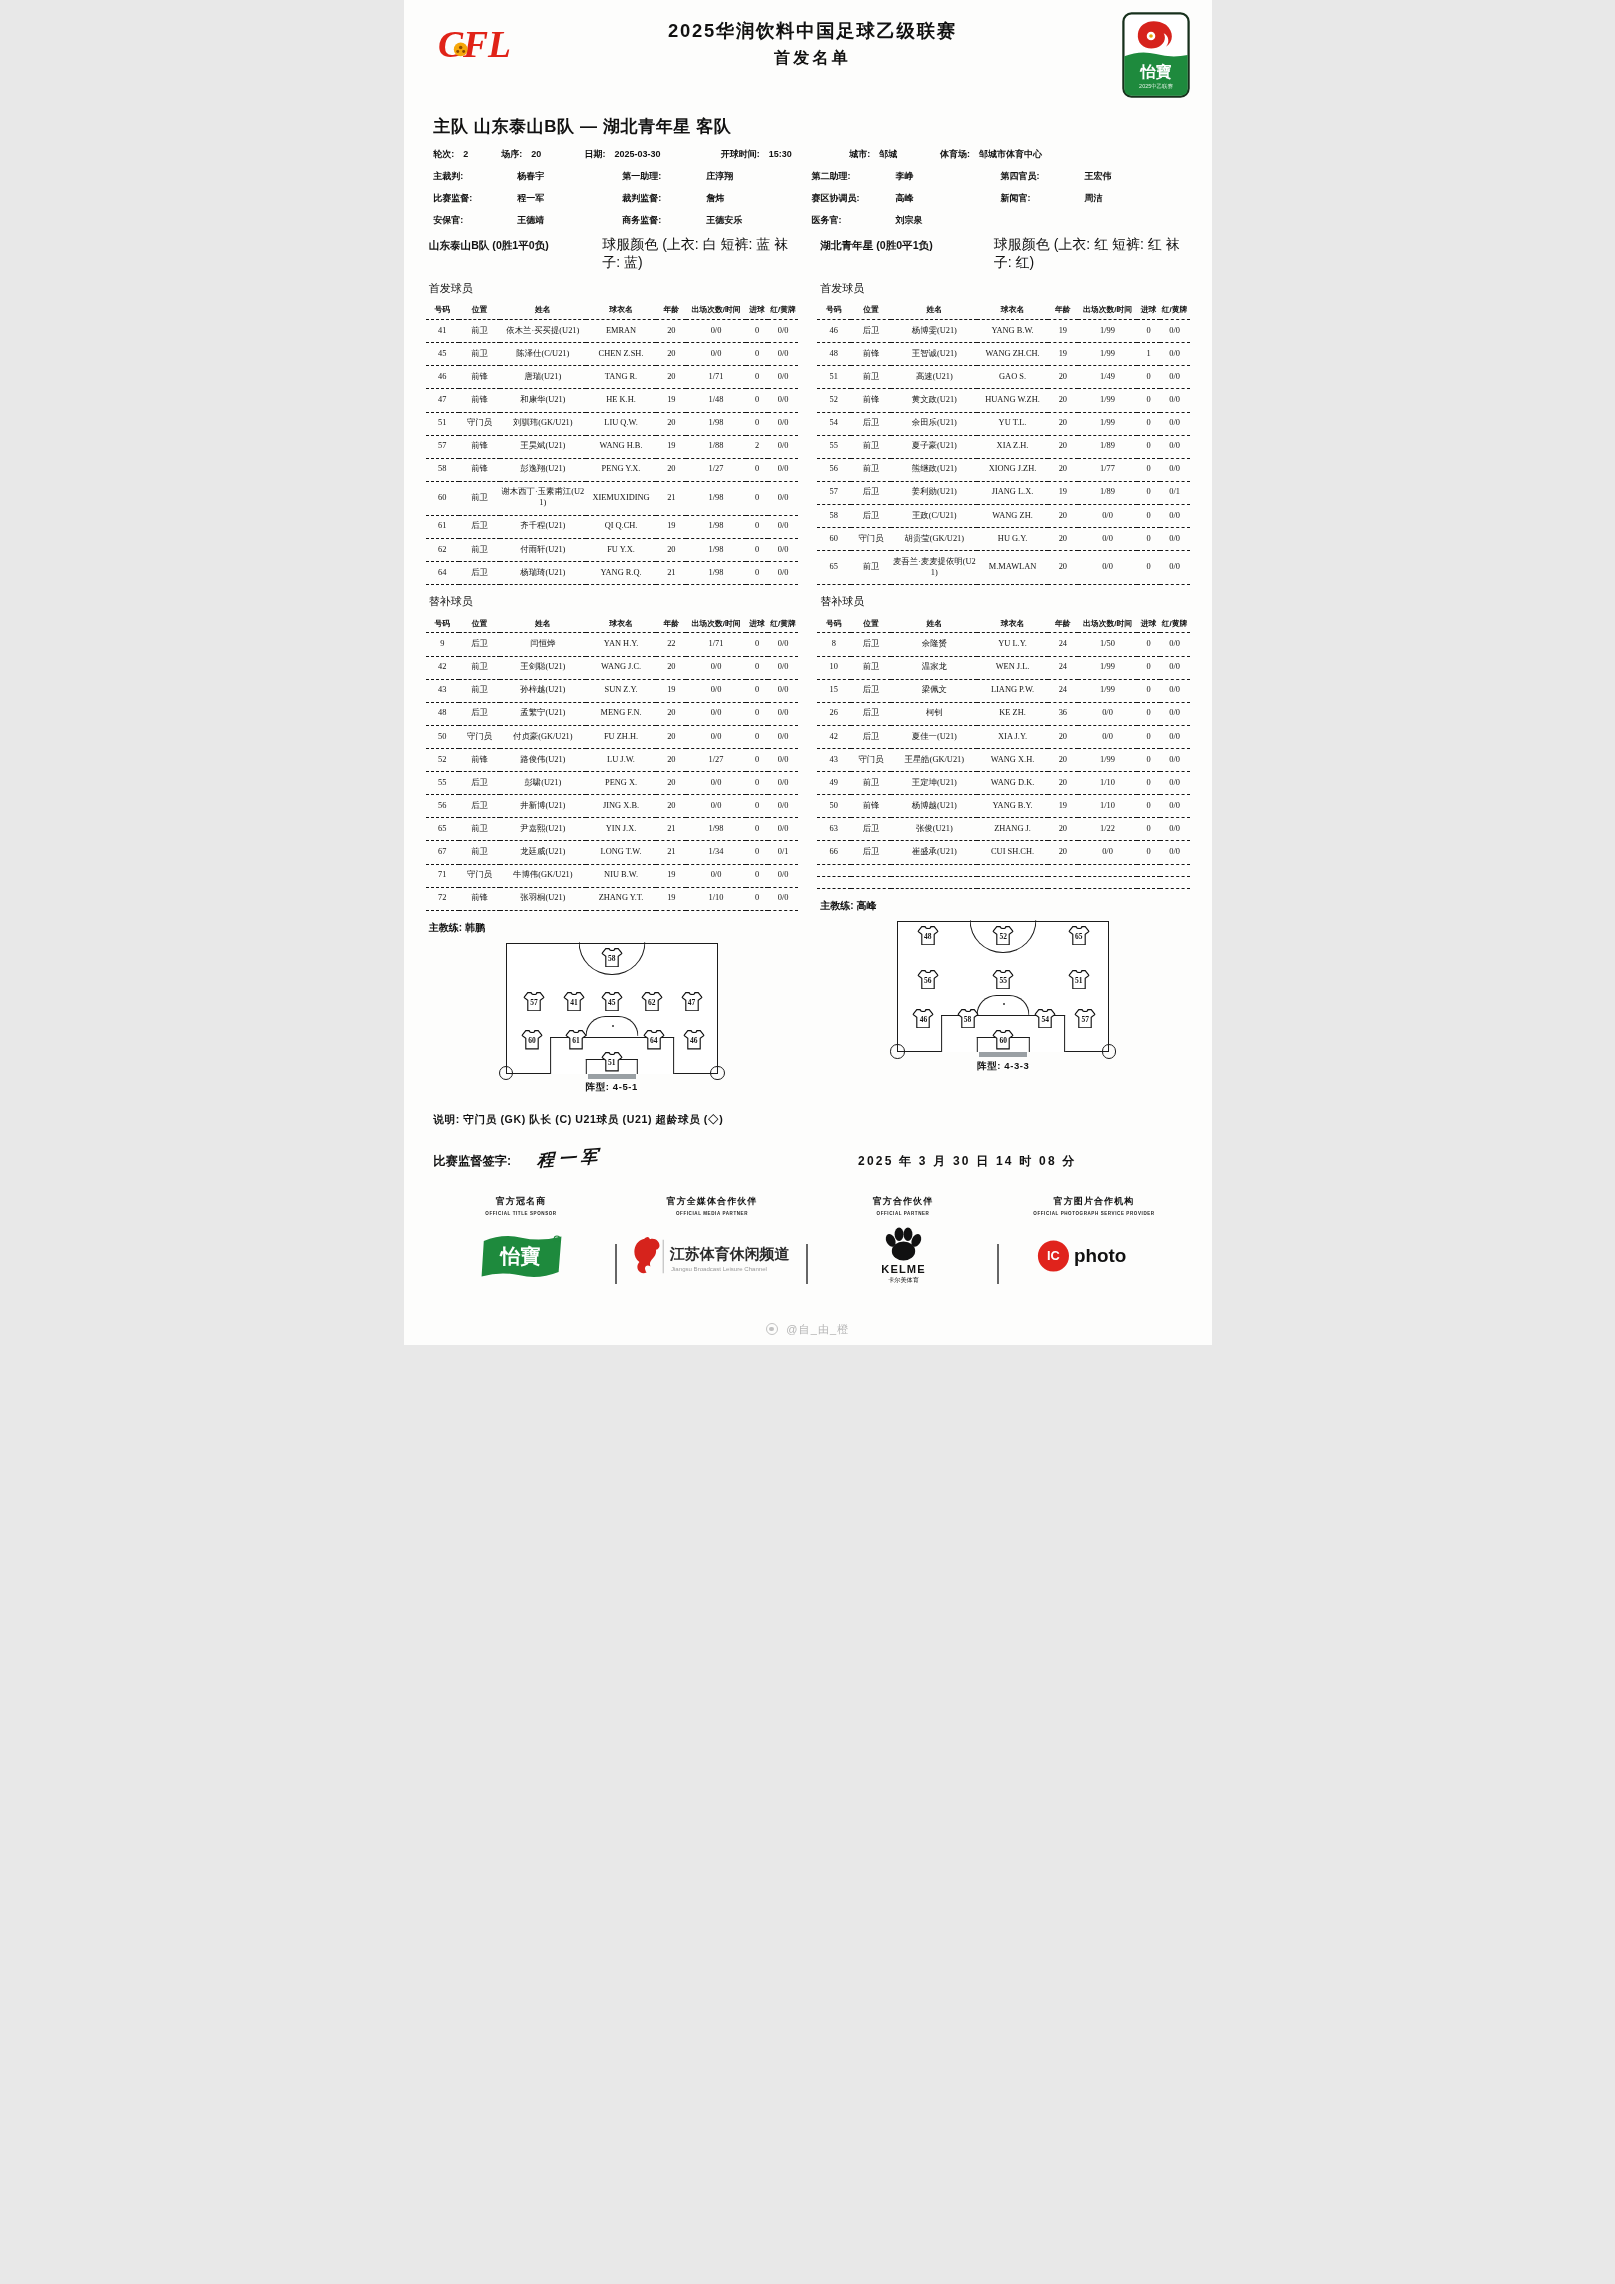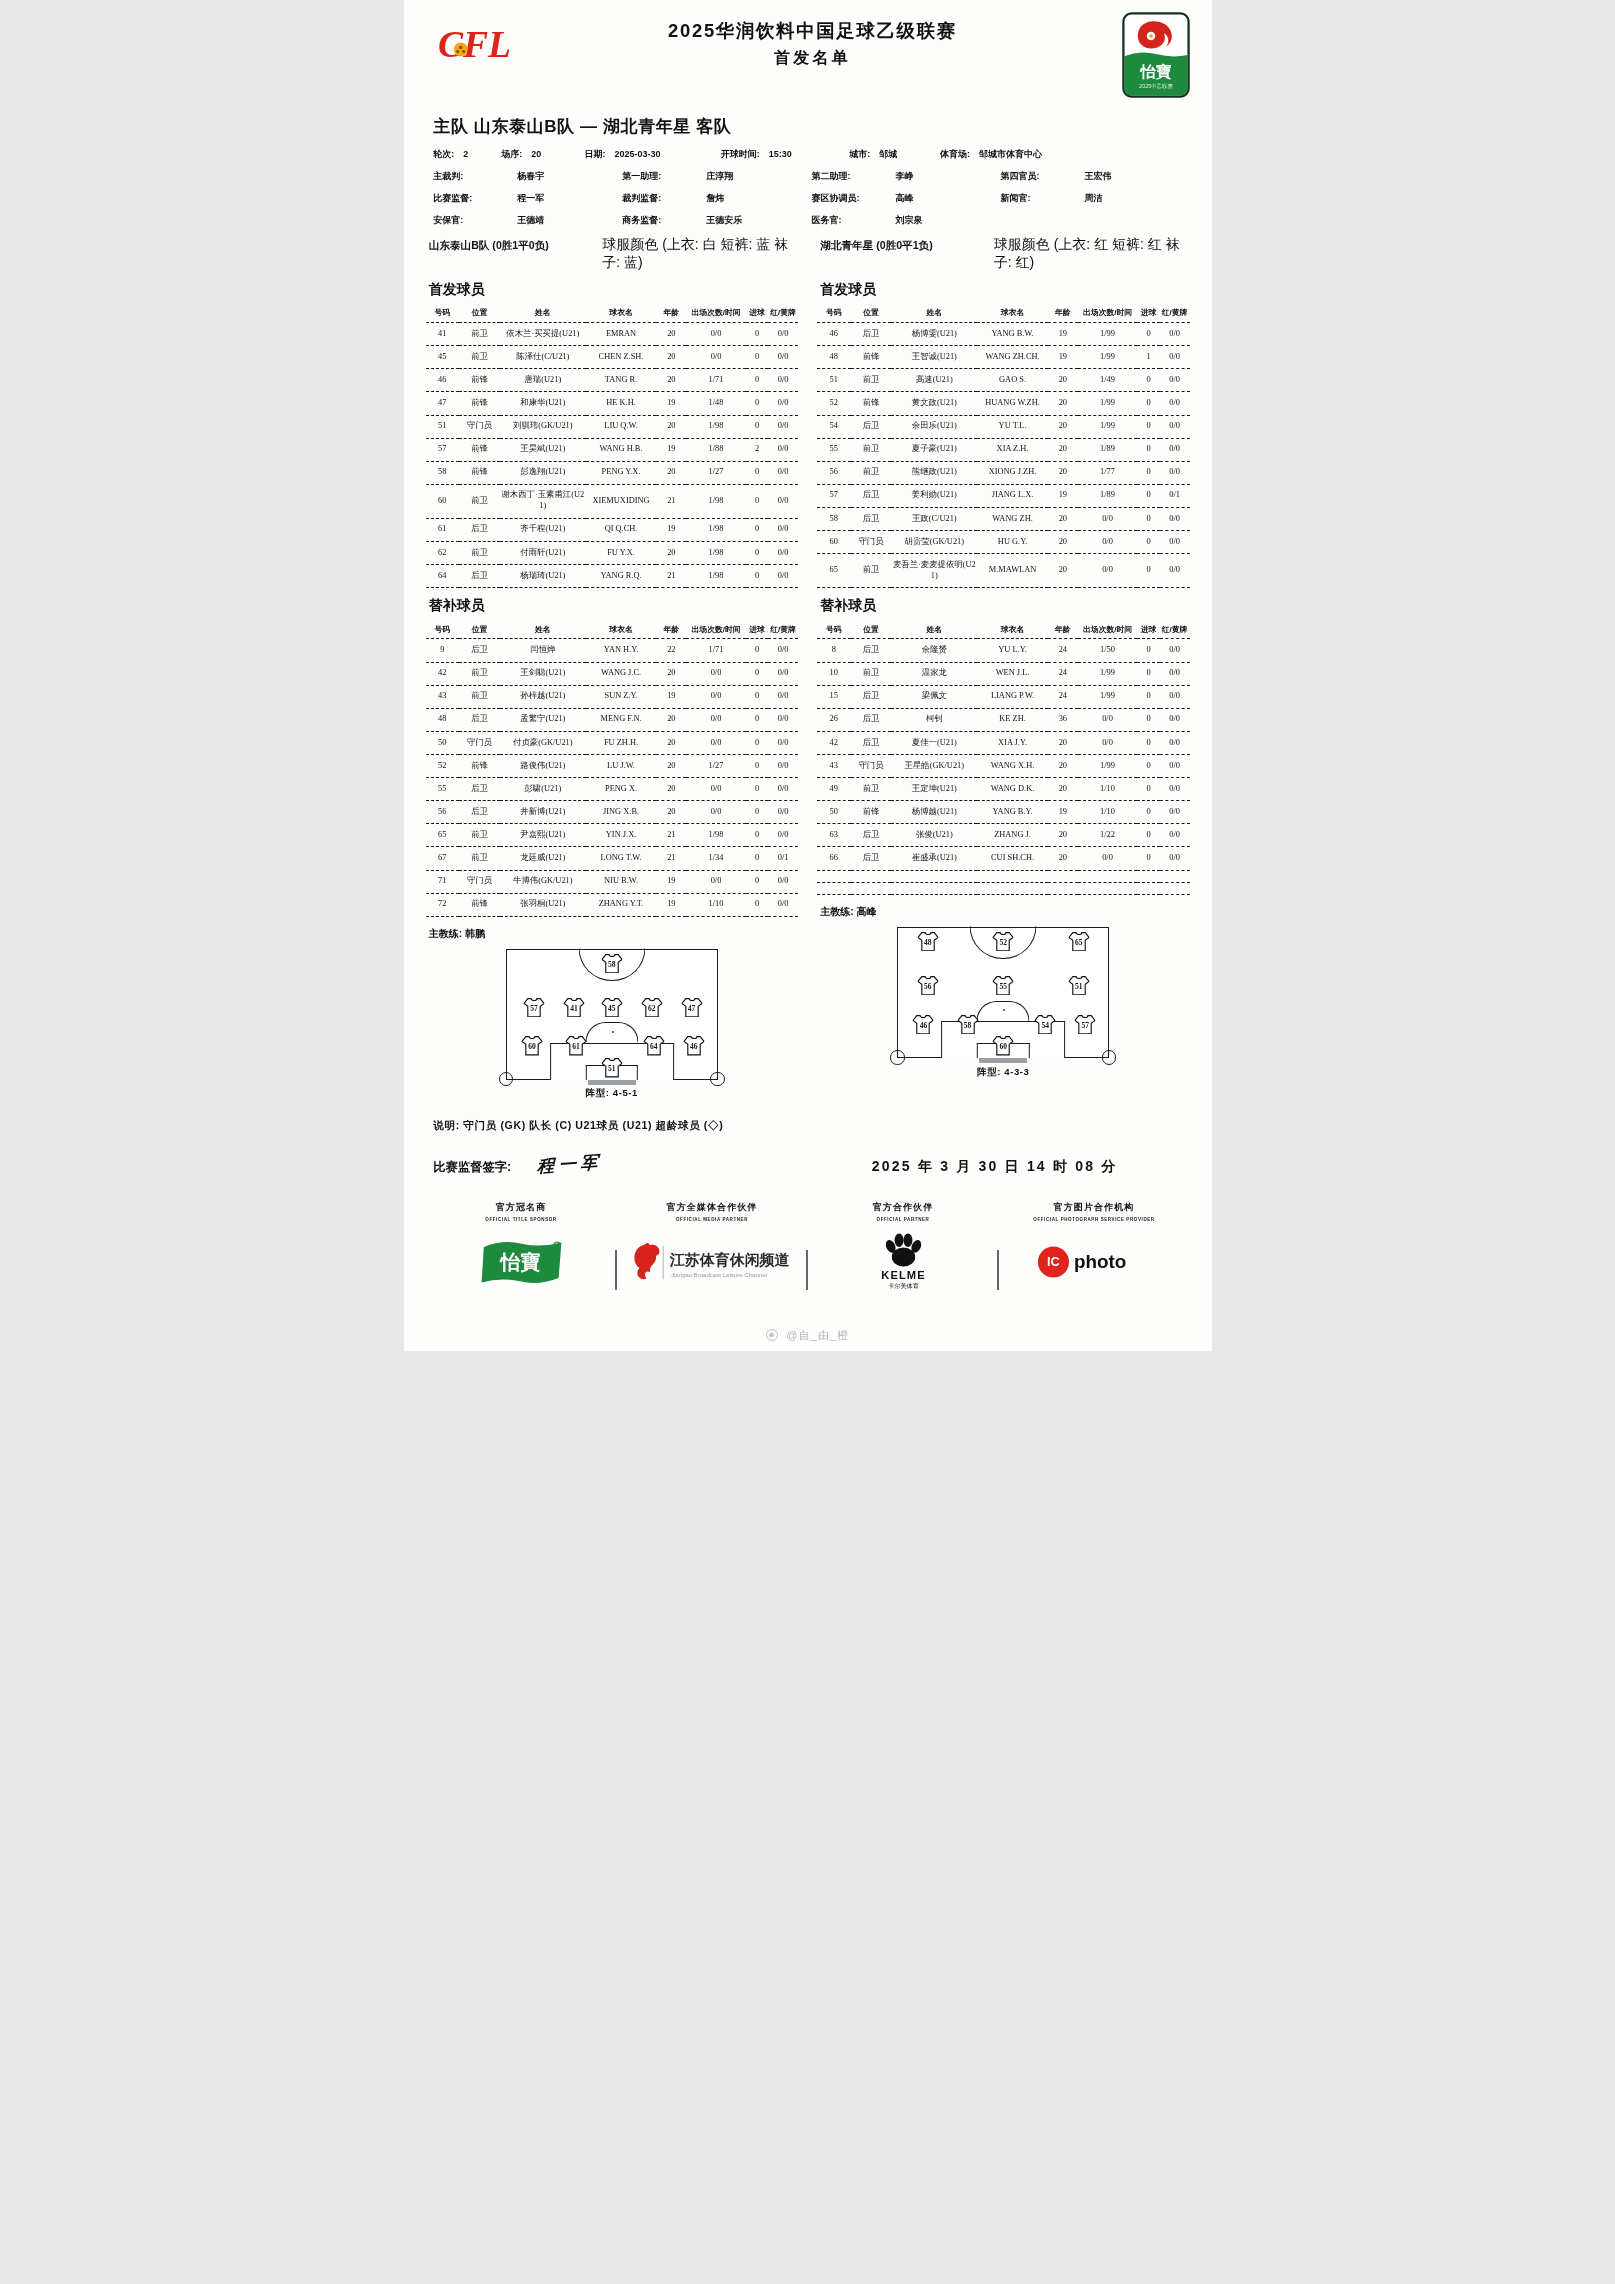--- a/index.html
+++ b/index.html
@@ -23,21 +23,21 @@
   .r2 .ilabel { min-width:62px; }
   .ivalue { display:inline-block; margin-left:9px; }
   .r2 .ivalue { margin-left:22px; }
 
   
   .teams-wrap { display:flex; gap:19px; margin-top:5.6px; }
   .team-col { flex:1; min-width:0; }
   .team-head { display:flex; align-items:baseline; margin-left:3.3px; }
   .team-name { width:47%; font-size:10.6px; font-weight:900; }
   .kit { width:53%; font-size:14px; font-weight:400; }
-  .sec-label { font-size:14px; font-weight:700; margin:9px 0 5.6px 3.3px; }
+  .sec-label { font-size:11px; font-weight:400; margin:9px 0 5.6px 3.3px; }
   table.lineup { width:100%; border-collapse:collapse; table-layout:fixed; }
   table.lineup th { font-size:7.8px; font-weight:900; padding:2.8px 0.6px 3.9px; border-bottom:1.7px dashed #151515; white-space:nowrap; }
   table.lineup td { font-family:"Liberation Serif",serif; font-size:8.4px; text-align:center; padding:5.6px 1.1px; border-bottom:1.7px dashed #151515; line-height:1.3; word-break:break-all; }
   .coach-line { font-size:10px; font-weight:900; margin:10px 0 4.5px 3.3px; }
 
   
   .pitch-wrap { margin-top:7.8px; }
   .pitch { position:relative; width:210px; height:129px; border:1.7px solid #1c1c1c; margin:0 auto; background:#fff; }
   .center-arc { position:absolute; top:-1.7px; left:50%; transform:translateX(-50%); width:65px; height:32px; border:1.7px solid #1c1c1c; border-top:none; border-radius:0 0 65px 65px; }
   .pen-box { position:absolute; bottom:-1.7px; left:50%; transform:translateX(-50%); width:58%; height:28%; border:1.7px solid #1c1c1c; border-bottom:none; background:#fff; }
@@ -51,21 +51,21 @@
   .player { position:absolute; transform:translate(-50%,-50%); width:21px; height:20px; text-align:center; }
   .player svg { position:absolute; left:0; top:0; width:21px; height:19.5px; }
   .player .pnum { position:relative; top:5px; font-size:7.5px; font-weight:700; font-family:"Liberation Serif",serif; }
   .formation { text-align:center; font-size:9.5px; font-weight:900; margin:7.8px 0 2.2px; letter-spacing:0.6px; }
 
   
   .note-line { font-size:10.6px; font-weight:900; margin:16.7px 0 0 7.8px; letter-spacing:0.6px; }
   .sign-row { display:flex; align-items:flex-end; margin:19px 0 4.5px 7.8px; }
   .sign-label { font-size:12.3px; font-weight:900; }
   .sig { font-family:"Liberation Serif",serif; font-size:17.3px; font-weight:600; font-style:italic; transform:rotate(-4deg) skewX(-6deg); display:inline-block; margin-left:26px; letter-spacing:4.5px; }
-  .sign-date { font-size:14px; font-weight:900; margin-left:auto; margin-right:72px; letter-spacing:2.2px; }
+  .sign-date { font-size:12px; font-weight:900; margin-left:auto; margin-right:113px; letter-spacing:2.2px; }
   .sponsors { display:grid; grid-template-columns:repeat(4,1fr); margin-top:20px; }
   .sponsor { position:relative; text-align:center; padding:4.5px 3.3px 11px; }
   .sponsor:not(:last-child)::after { content:""; position:absolute; right:0; top:54px; height:40px; width:1.1px; background:#666; }
   .sp-title { font-size:9px; font-weight:900; letter-spacing:1.1px; }
   .sp-sub { font-size:4.5px; font-weight:700; letter-spacing:0.6px; margin-top:2.8px; color:#222; }
   .sp-logo { height:66px; display:flex; align-items:center; justify-content:center; margin-top:7.8px; }
   .watermark { text-align:center; color:#b5b5b5; font-size:11px; margin-top:21px; letter-spacing:1.1px; }
   .wm-icon { display:inline-block; width:10px; height:10px; border:1.1px solid #c2c2c2; border-radius:50%; position:relative; top:1.7px; margin-right:4.5px; }
   .wm-icon::after { content:""; position:absolute; left:2.8px; top:2.8px; width:4.5px; height:4.5px; border-radius:50%; background:#c2c2c2; }
 </style>

